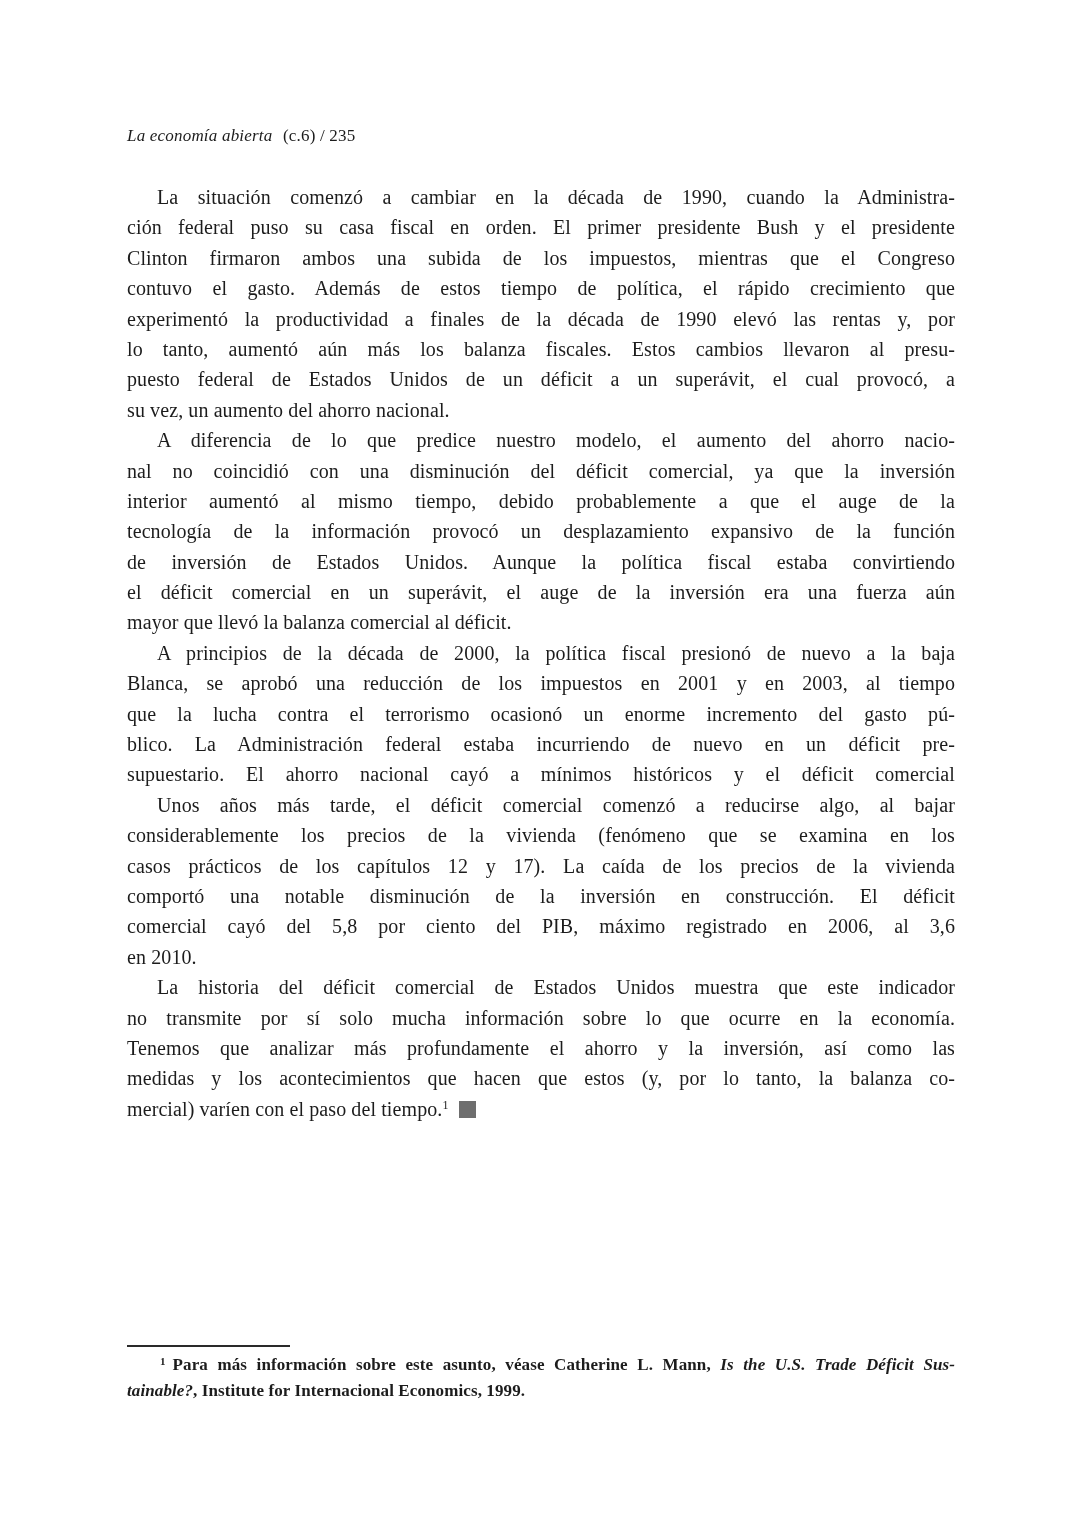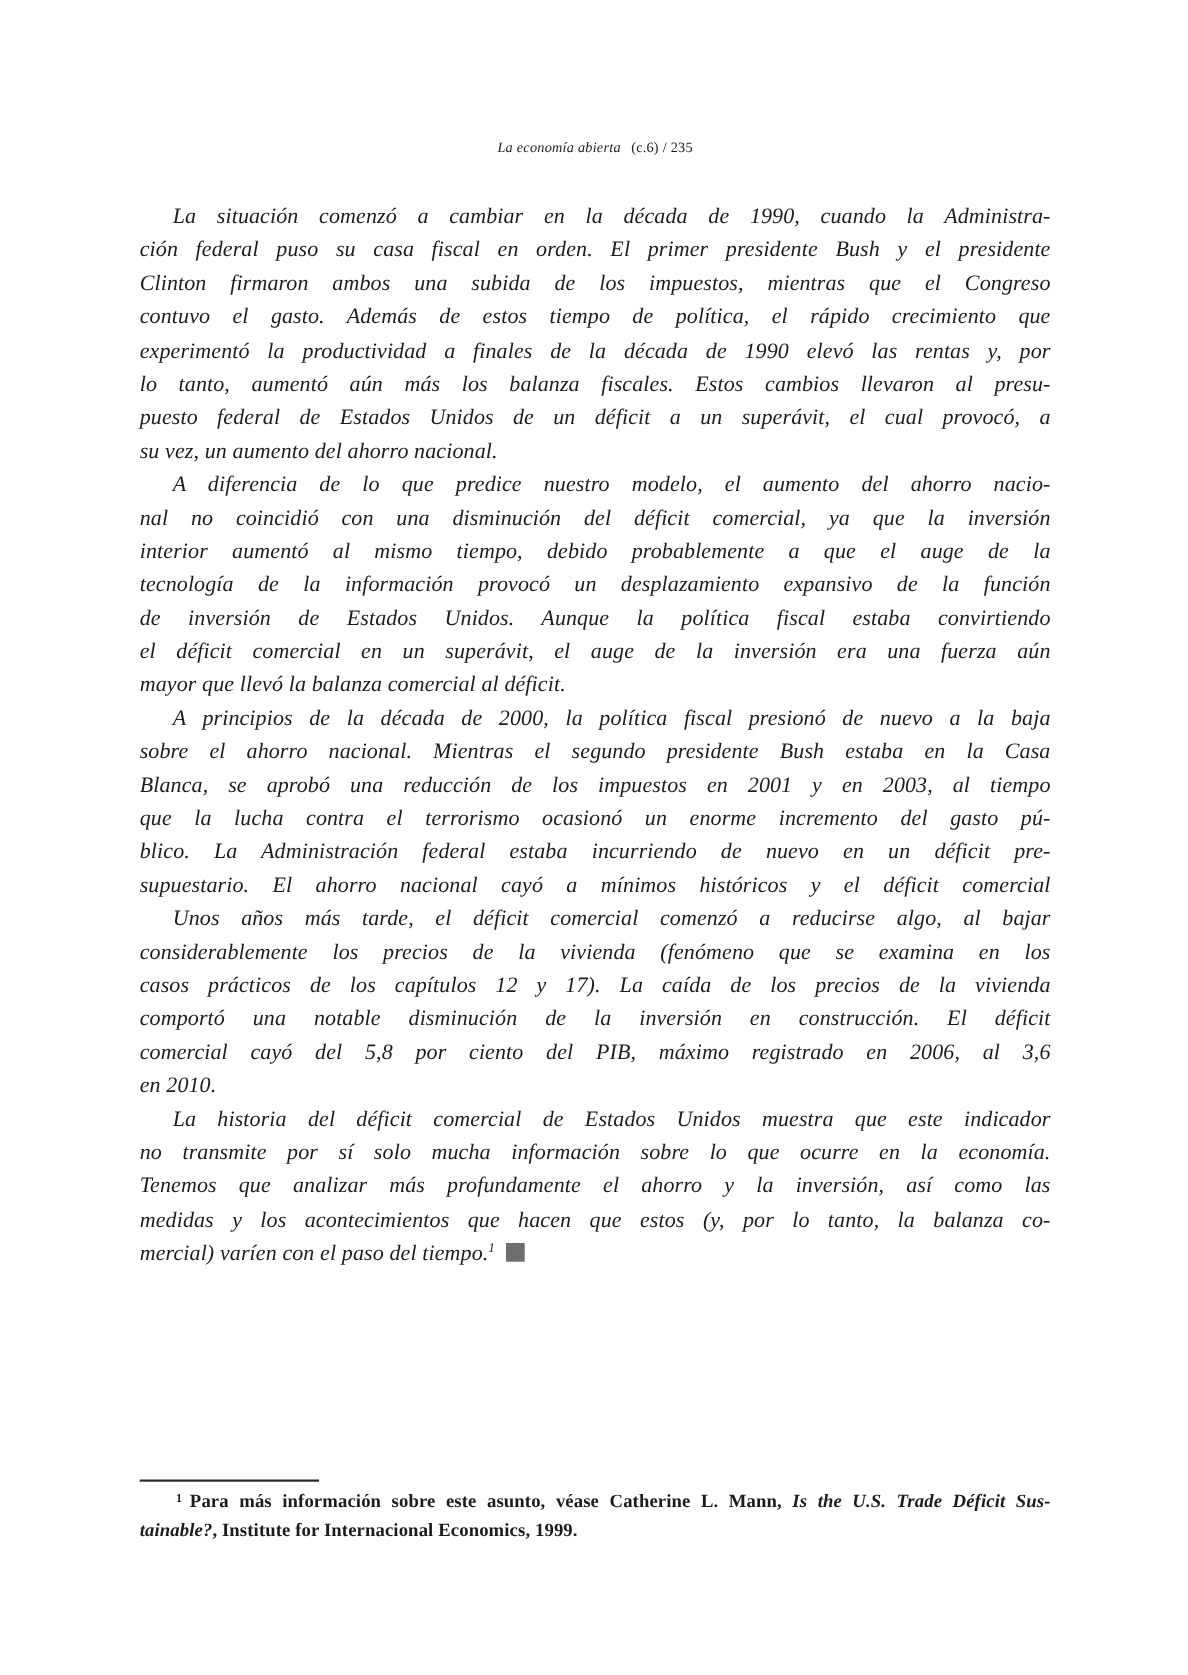--- a/index.html
+++ b/index.html
@@ -19,22 +19,22 @@
     position: absolute;
     inset: 0;
     background: #ffffff;
   }
   
   .running-header {
     position: absolute;
     top: 126px;
     left: 127px;
     width: 828px;
-    text-align: center;
-    font-size: 13px;
+    text-align: left;
+    font-size: 17px;
     letter-spacing: 0.2px;
     white-space: nowrap;
   }
   .running-header .hdr-italic { font-style: italic; }
   .running-header .hdr-roman { margin-left: 6px; font-style: normal; }
 
   
   .body-text {
     position: absolute;
     top: 182px;
@@ -42,21 +42,20 @@
     width: 828px;
     font-size: 20px;
     line-height: 30.4px;
     letter-spacing: 0.1px;
   }
   .line {
     text-align: justify;
     text-align-last: justify;
     height: 30.4px;
     overflow: visible;
-    font-style: italic;
   }
   .line.para-first { text-indent: 30px; }
   .line.para-last  { text-align-last: left; }
 
   sup {
     font-size: 12px;
     line-height: 0;
     vertical-align: baseline;
     position: relative;
     top: -7px;
@@ -121,21 +120,20 @@
       <div class="line">puesto federal de Estados Unidos de un déficit a un superávit, el cual provocó, a</div>
       <div class="line para-last">su vez, un aumento del ahorro nacional.</div>
       <div class="line para-first">A diferencia de lo que predice nuestro modelo, el aumento del ahorro nacio-</div>
       <div class="line">nal no coincidió con una disminución del déficit comercial, ya que la inversión</div>
       <div class="line">interior aumentó al mismo tiempo, debido probablemente a que el auge de la</div>
       <div class="line">tecnología de la información provocó un desplazamiento expansivo de la función</div>
       <div class="line">de inversión de Estados Unidos. Aunque la política fiscal estaba convirtiendo</div>
       <div class="line">el déficit comercial en un superávit, el auge de la inversión era una fuerza aún</div>
       <div class="line para-last">mayor que llevó la balanza comercial al déficit.</div>
       <div class="line para-first">A principios de la década de 2000, la política fiscal presionó de nuevo a la baja</div>
-      <div class="line">sobre el ahorro nacional. Mientras el segundo presidente Bush estaba en la Casa</div>
       <div class="line">Blanca, se aprobó una reducción de los impuestos en 2001 y en 2003, al tiempo</div>
       <div class="line">que la lucha contra el terrorismo ocasionó un enorme incremento del gasto pú-</div>
       <div class="line">blico. La Administración federal estaba incurriendo de nuevo en un déficit pre-</div>
       <div class="line">supuestario. El ahorro nacional cayó a mínimos históricos y el déficit comercial</div>
       <div class="line para-first">Unos años más tarde, el déficit comercial comenzó a reducirse algo, al bajar</div>
       <div class="line">considerablemente los precios de la vivienda (fenómeno que se examina en los</div>
       <div class="line">casos prácticos de los capítulos 12 y 17). La caída de los precios de la vivienda</div>
       <div class="line">comportó una notable disminución de la inversión en construcción. El déficit</div>
       <div class="line">comercial cayó del 5,8 por ciento del PIB, máximo registrado en 2006, al 3,6</div>
       <div class="line para-last">en 2010.</div>

